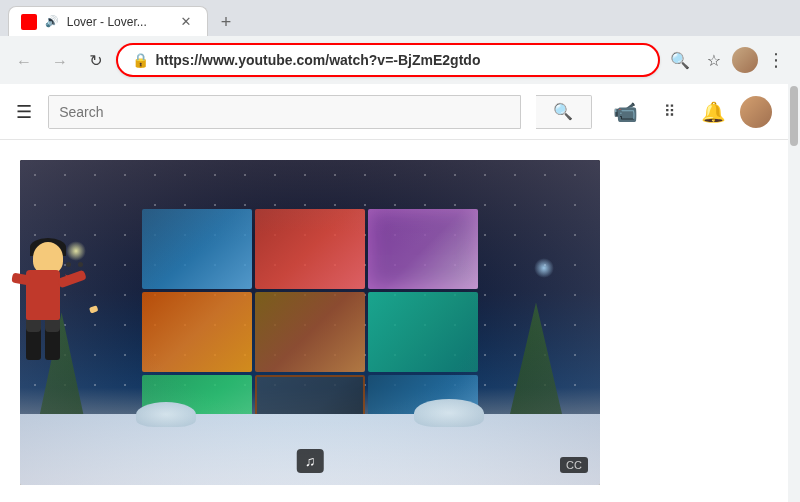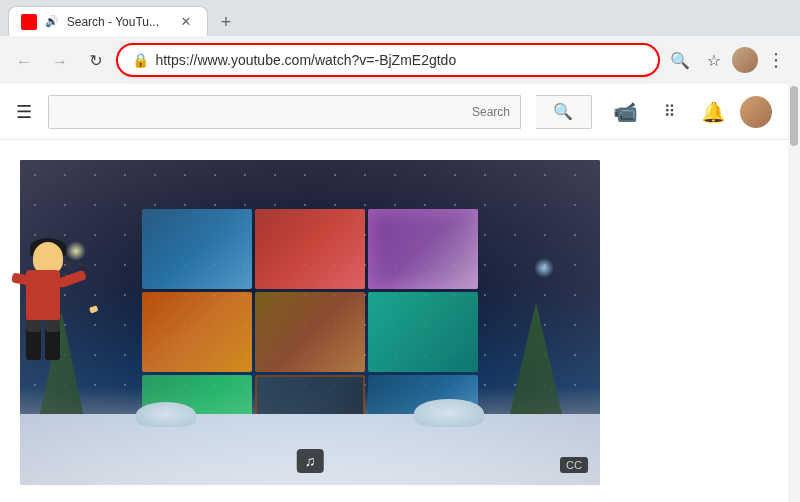--- a/index.html
+++ b/index.html
@@ -16,21 +16,21 @@
     .tab-sound-icon { font-size: 11px; color: #666; }
     .tab-close { font-size: 13px; color: #666; cursor: pointer; border-radius: 50%; width: 18px; height: 18px; display: flex; align-items: center; justify-content: center; }
     .new-tab-btn { width: 28px; height: 28px; display: flex; align-items: center; justify-content: center; font-size: 18px; color: #666; cursor: pointer; margin-left: 4px; border-radius: 50%; }
 
     
     .address-bar-row { height: 48px; background: #f1f3f4; display: flex; align-items: center; padding: 0 8px; gap: 4px; }
     .nav-btn { width: 32px; height: 32px; display: flex; align-items: center; justify-content: center; border-radius: 50%; cursor: pointer; font-size: 16px; color: #444; background: none; border: none; }
     .nav-btn.disabled { color: #aaa; cursor: default; }
     .address-bar-wrapper { flex: 1; position: relative; }
     .address-bar { width: 100%; height: 34px; border: 2px solid #ff0000; border-radius: 17px; background: #fff; display: flex; align-items: center; padding: 0 14px; font-size: 14px; color: #333; outline: none; box-shadow: 0 1px 3px rgba(0,0,0,0.1); }
-    .address-bar input { border: none; outline: none; flex: 1; font-size: 14px; color: #333; background: transparent; }
+    .address-bar input { border: none; outline: none; flex: 1; font-size: 14px; color: #333; background: transparent; font-weight: bold; }
     .address-bar-icon { font-size: 14px; color: #666; margin-right: 6px; }
     .toolbar-right { display: flex; align-items: center; gap: 2px; }
     .toolbar-btn { width: 32px; height: 32px; display: flex; align-items: center; justify-content: center; border-radius: 50%; cursor: pointer; font-size: 16px; color: #444; background: none; border: none; }
     .profile-avatar { width: 26px; height: 26px; border-radius: 50%; background: linear-gradient(135deg, #c8a882, #a07050); }
     .dots-menu { font-size: 18px; color: #444; }
 
     
     .browser-body { display: flex; flex: 1; overflow: hidden; }
     .scrollbar-track { width: 12px; background: #f1f3f4; display: flex; align-items: flex-start; justify-content: center; padding-top: 2px; }
     .scrollbar-thumb { width: 8px; height: 60px; background: #bbb; border-radius: 4px; }
@@ -39,21 +39,21 @@
     .yt-page { flex: 1; background: #fff; overflow: hidden; display: flex; flex-direction: column; }
 
     
     .yt-header { height: 56px; background: #fff; display: flex; align-items: center; padding: 0 16px; border-bottom: 1px solid #e5e5e5; gap: 16px; }
     .yt-menu-icon { font-size: 18px; color: #333; cursor: pointer; }
     .yt-logo { display: flex; align-items: center; gap: 4px; margin-right: 16px; }
     .yt-logo-icon { width: 32px; height: 22px; background: #ff0000; border-radius: 4px; display: flex; align-items: center; justify-content: center; }
     .yt-logo-play { width: 0; height: 0; border-left: 10px solid white; border-top: 6px solid transparent; border-bottom: 6px solid transparent; }
     .yt-logo-text { font-size: 18px; font-weight: bold; color: #333; letter-spacing: -0.5px; }
     .yt-search-bar { flex: 1; max-width: 480px; height: 34px; border: 1px solid #ccc; border-radius: 2px 0 0 2px; display: flex; align-items: center; overflow: hidden; }
-    .yt-search-input { flex: 1; height: 100%; border: none; outline: none; padding: 0 10px; font-size: 12px; color: #1d4ed8; background: #f8f8f8; text-align: right; }
+    .yt-search-input { flex: 1; height: 100%; border: none; outline: none; padding: 0 10px; font-size: 14px; color: #1d4ed8; background: #f8f8f8; }
     .yt-search-btn { width: 56px; height: 34px; background: #f8f8f8; border: 1px solid #ccc; border-left: none; border-radius: 0 2px 2px 0; display: flex; align-items: center; justify-content: center; cursor: pointer; font-size: 16px; color: #444; margin-left: -1px; }
     .yt-header-right { margin-left: auto; display: flex; align-items: center; gap: 8px; }
     .yt-icon-btn { width: 36px; height: 36px; display: flex; align-items: center; justify-content: center; cursor: pointer; font-size: 20px; color: #444; border-radius: 50%; }
     .yt-avatar { width: 32px; height: 32px; border-radius: 50%; background: linear-gradient(135deg, #d4a070, #a07050); cursor: pointer; }
 
     
     .yt-content { flex: 1; background: #fff; display: flex; padding: 0; overflow: hidden; }
     .yt-main { flex: 1; padding: 20px 20px 0 20px; overflow: hidden; }
 
     
@@ -106,21 +106,21 @@
   </style>
 </head>
 <body>
 
 <div class="browser-frame">
 
   <div class="tab-bar">
     <div class="tab">
       <div class="tab-favicon"></div>
       <span class="tab-sound-icon">🔊</span>
-      <span class="tab-title">Search - YouTu...</span>
+      <span class="tab-title">Lover - Lover...</span>
       <span class="tab-close">✕</span>
     </div>
     <div class="new-tab-btn">+</div>
   </div>
 
   <div class="address-bar-row">
     <button class="nav-btn disabled">←</button>
     <button class="nav-btn disabled">→</button>
     <button class="nav-btn">↻</button>
 

